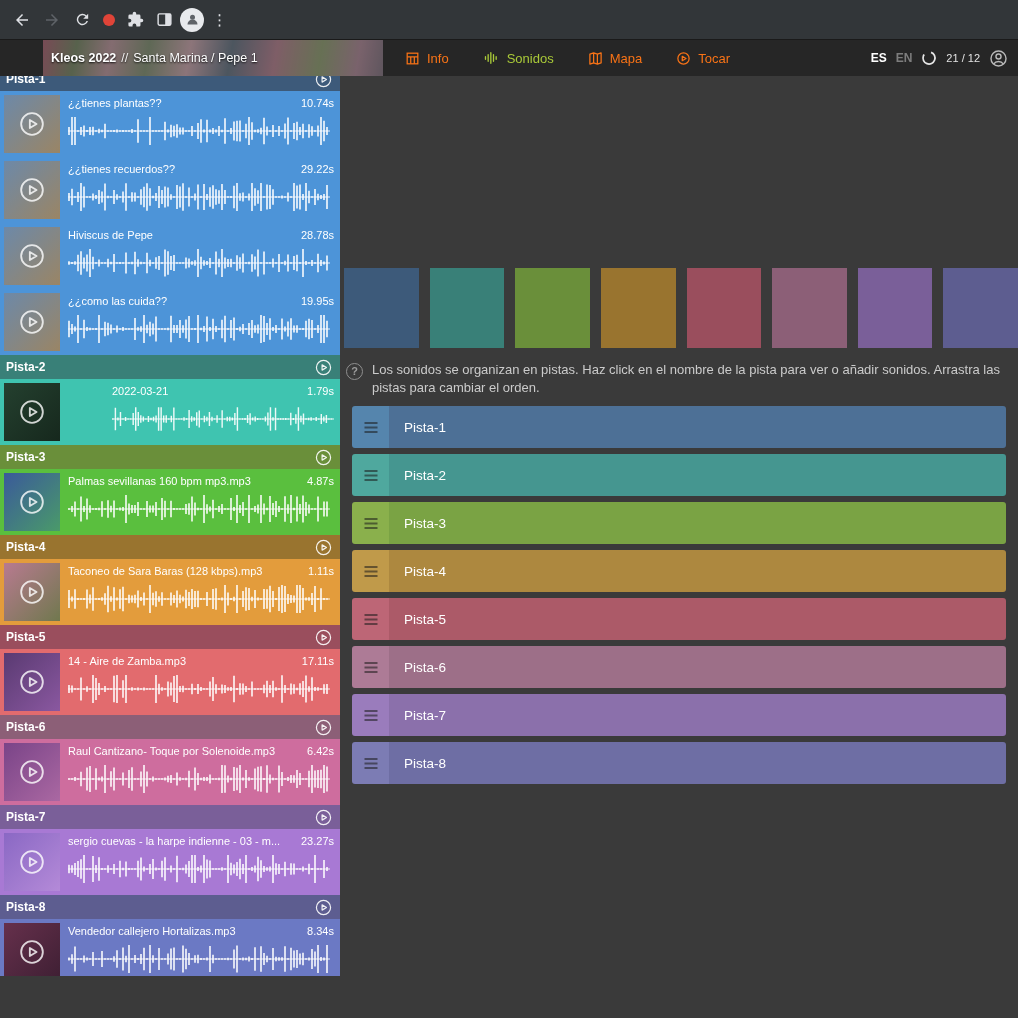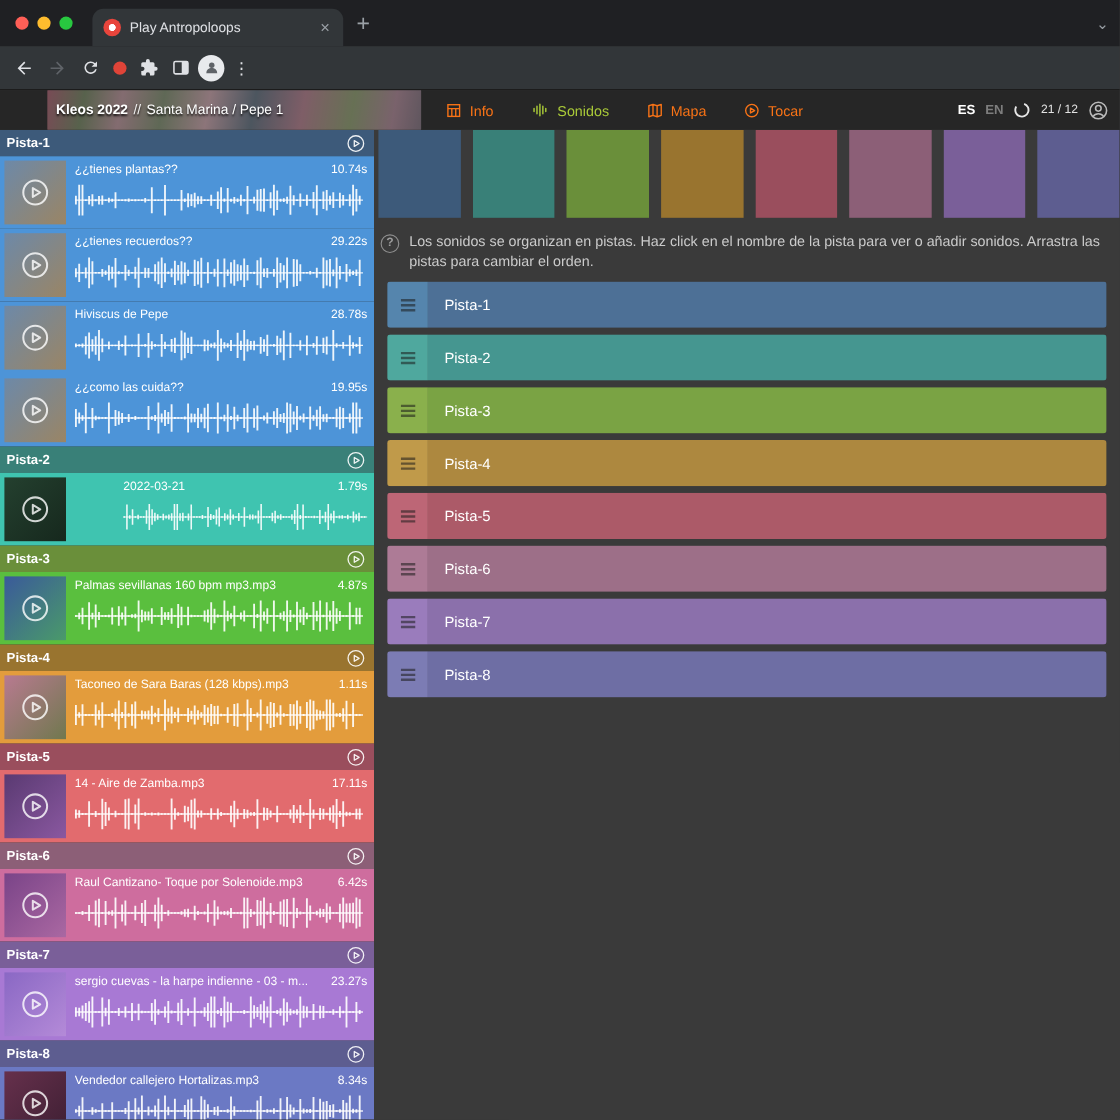--- a/index.html
+++ b/index.html
@@ -46,21 +46,21 @@
   .crumb-sep { margin:0 5px; opacity:.9; }
   .nav { display:flex; gap:34px; margin-left:22px; align-items:center; }
   .nav-item { display:flex; align-items:center; gap:7px; color:#f97316; font-size:13px; cursor:pointer; }
   .nav-item.active { color:#a9c938; }
   .header-right { margin-left:auto; display:flex; align-items:center; gap:9px; padding-right:10px; }
   .lang { font-size:12px; font-weight:700; cursor:pointer; }
   .lang.on { color:#fff; } .lang.off { color:#7d7d7d; }
   .counter { font-size:11px; color:#e3e3e3; white-space:nowrap; }
 
   
-  .content { display:flex; height:900px; overflow:hidden; }
+  .content { display:flex; height:900px; overflow:hidden;align-items:center; }
   .sidebar { width:340px; flex:none; background:#2e2e2e; overflow:hidden; }
   .main { flex:1; min-width:0; background:#3a3a3a; display:flex; flex-direction:column; overflow:hidden; }
 
   
   .track-header { height:24px; display:flex; align-items:center; padding:0 8px 0 6px; color:#fff; cursor:pointer; }
   .track-title { flex:1; font-size:12px; font-weight:700; }
   .track-play { display:flex; align-items:center; cursor:pointer; }
   .sound-item { height:66px; display:flex; align-items:center; padding:0 6px 0 4px; cursor:pointer; }
   .sound-thumb { width:56px; height:58px; position:relative; flex:none; margin-right:8px; }
   .thumb-play { position:absolute; inset:0; display:flex; align-items:center; justify-content:center; cursor:pointer; }
@@ -79,34 +79,20 @@
     margin-top:2px; }
   .rows { display:flex; flex-direction:column; gap:6px; margin:9px 12px 0 12px; }
   .track-row { height:42px; display:flex; border-radius:3px; overflow:hidden; }
   .row-handle { width:37px; flex:none; display:flex; align-items:center; justify-content:center; cursor:grab; }
   .row-label { flex:1; display:flex; align-items:center; padding-left:15px; color:#fff; font-size:13.5px; cursor:pointer; }
 </style>
 </head>
 <body>
 
 <div>
-  <div class="tabstrip">
-    <div class="traffic">
-      <span class="light red"></span>
-      <span class="light yellow"></span>
-      <span class="light green"></span>
-    </div>
-    <div class="tab">
-      <span class="favicon"></span>
-      <span class="tab-title">Play Antropoloops</span>
-      <span class="tab-close">×</span>
-    </div>
-    <span class="newtab">+</span>
-    <span class="tabchevron">⌄</span>
-  </div>
 
   <div class="toolbar">
     <span class="nav-btn">
       <svg width="18" height="18" viewBox="0 0 24 24" fill="#dfe1e5">
           <path d="M20 11H7.8l5.6-5.6L12 4l-8 8 8 8 1.4-1.4L7.8 13H20z"></path>
         </svg>
     </span>
     <span class="nav-btn">
       <svg width="18" height="18" viewBox="0 0 24 24" fill="#5f6368">
           <path d="M4 11h12.2l-5.6-5.6L12 4l8 8-8 8-1.4-1.4 5.6-5.6H4z"></path>

